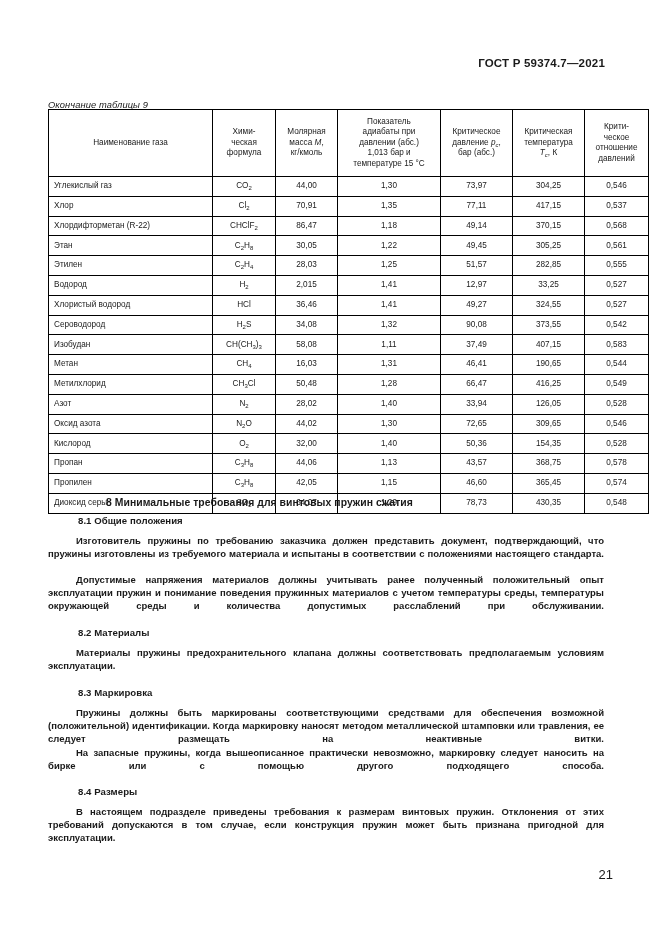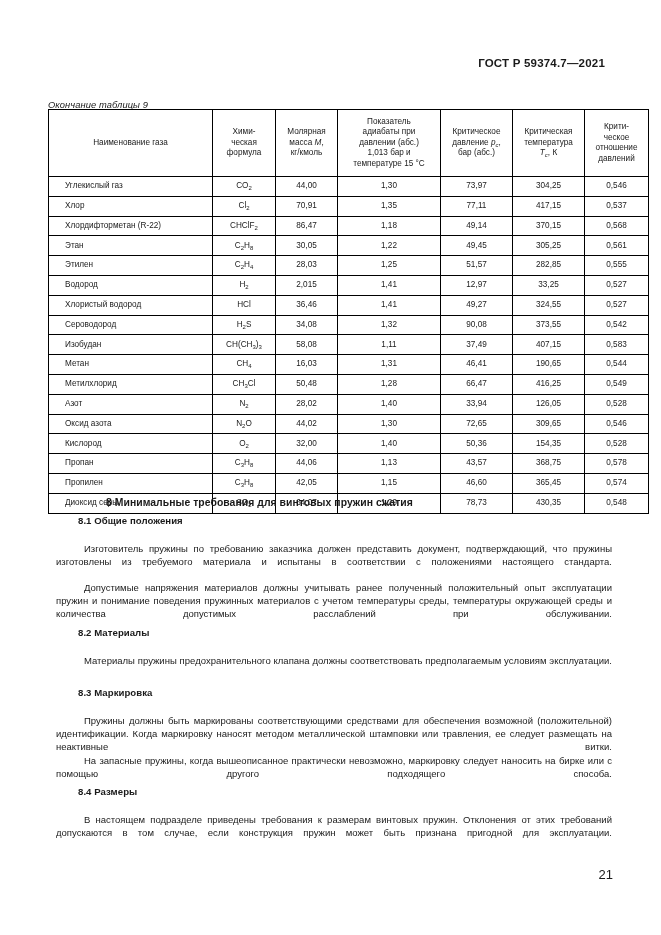--- a/index.html
+++ b/index.html
@@ -67,21 +67,21 @@
     font-weight: normal;
     padding: 2px 3px;
   }
   .gas-table tbody td {
     height: 18.8px;
     text-align: center;
     padding: 0 3px;
   }
   .gas-table tbody td.name {
     text-align: left;
-    padding-left: 16px;
+    padding-left: 5px;
   }
   
   col.c-name { width: 164px; }
   col.c-form { width: 63px; }
   col.c-mass { width: 62px; }
   col.c-adia { width: 103px; }
   col.c-pres { width: 72px; }
   col.c-temp { width: 72px; }
   col.c-rat  { width: 64px; }
 
@@ -105,28 +105,29 @@
     position: absolute;
     font-size: 9.6px;
     font-weight: bold;
     left: 78px;
     letter-spacing: .05px;
   }
   p.body {
     position: absolute;
     left: 48px;
     width: 556px;
-    margin: 8px;
+    margin: 0;
     font-size: 9.5px;
     line-height: 13.1px;
     text-align: justify;
     text-indent: 28px;
     letter-spacing: .01px;
     -webkit-hyphens: none;
     hyphens: none;
+    font-weight: bold;
   }
   p.body::after {
     content: "";
     display: inline-block;
     width: 100%;
   }
 
   
   .folio {
     position: absolute;

